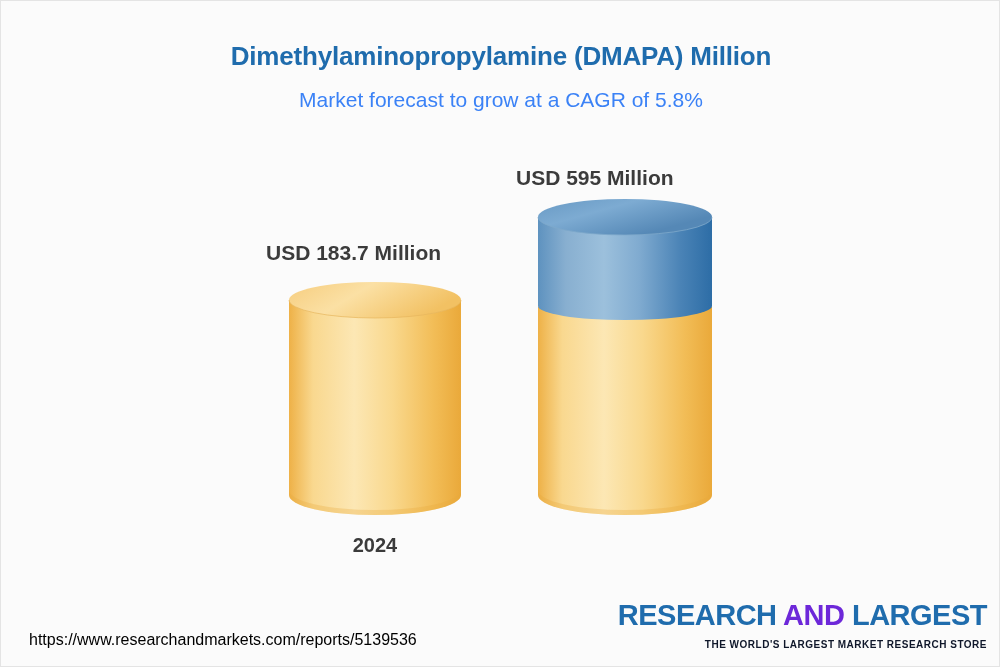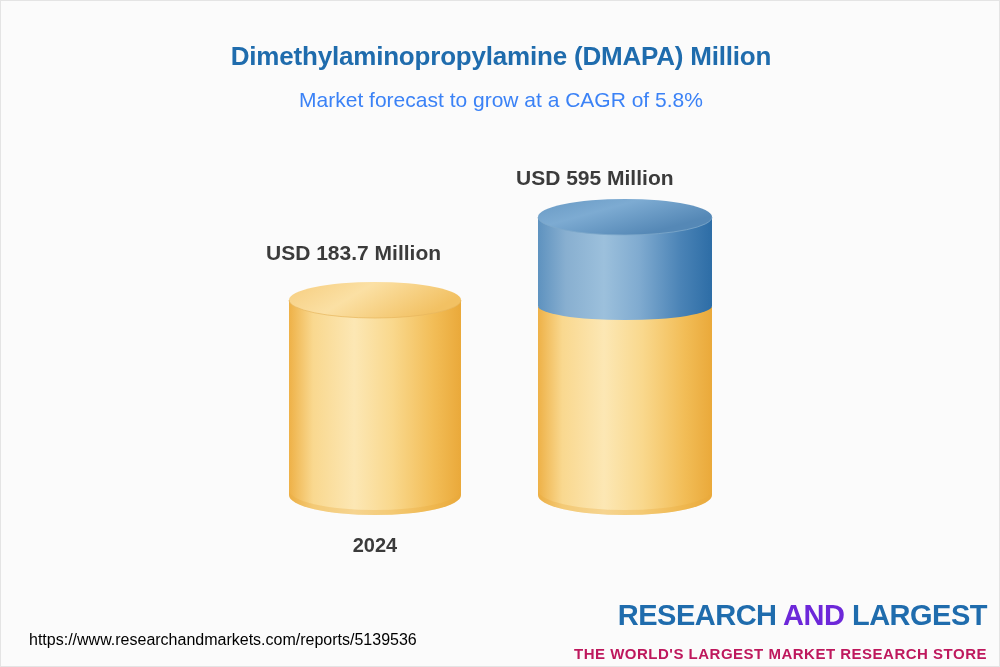--- a/index.html
+++ b/index.html
@@ -93,24 +93,24 @@
   }
   .logo-main {
     font-size: 29px;
     font-weight: bold;
     color: #1f6cad;
     letter-spacing: -0.5px;
     white-space: nowrap;
   }
   .logo-and { color: #6d28d9; }
   .logo-tag {
-    margin-top: 16px;
-    font-size: 15px;
-    font-weight: bold;
-    color: #be185d;
+    margin-top: 10px;
+    font-size: 10px;
+    font-weight: bold;
+    color: #0f172a;
     letter-spacing: 0.5px;
     white-space: nowrap;
   }
 </style>
 </head>
 <body>
 
 <div class="canvas">
 
   <div class="chart-title">Dimethylaminopropylamine (DMAPA) Million</div>

